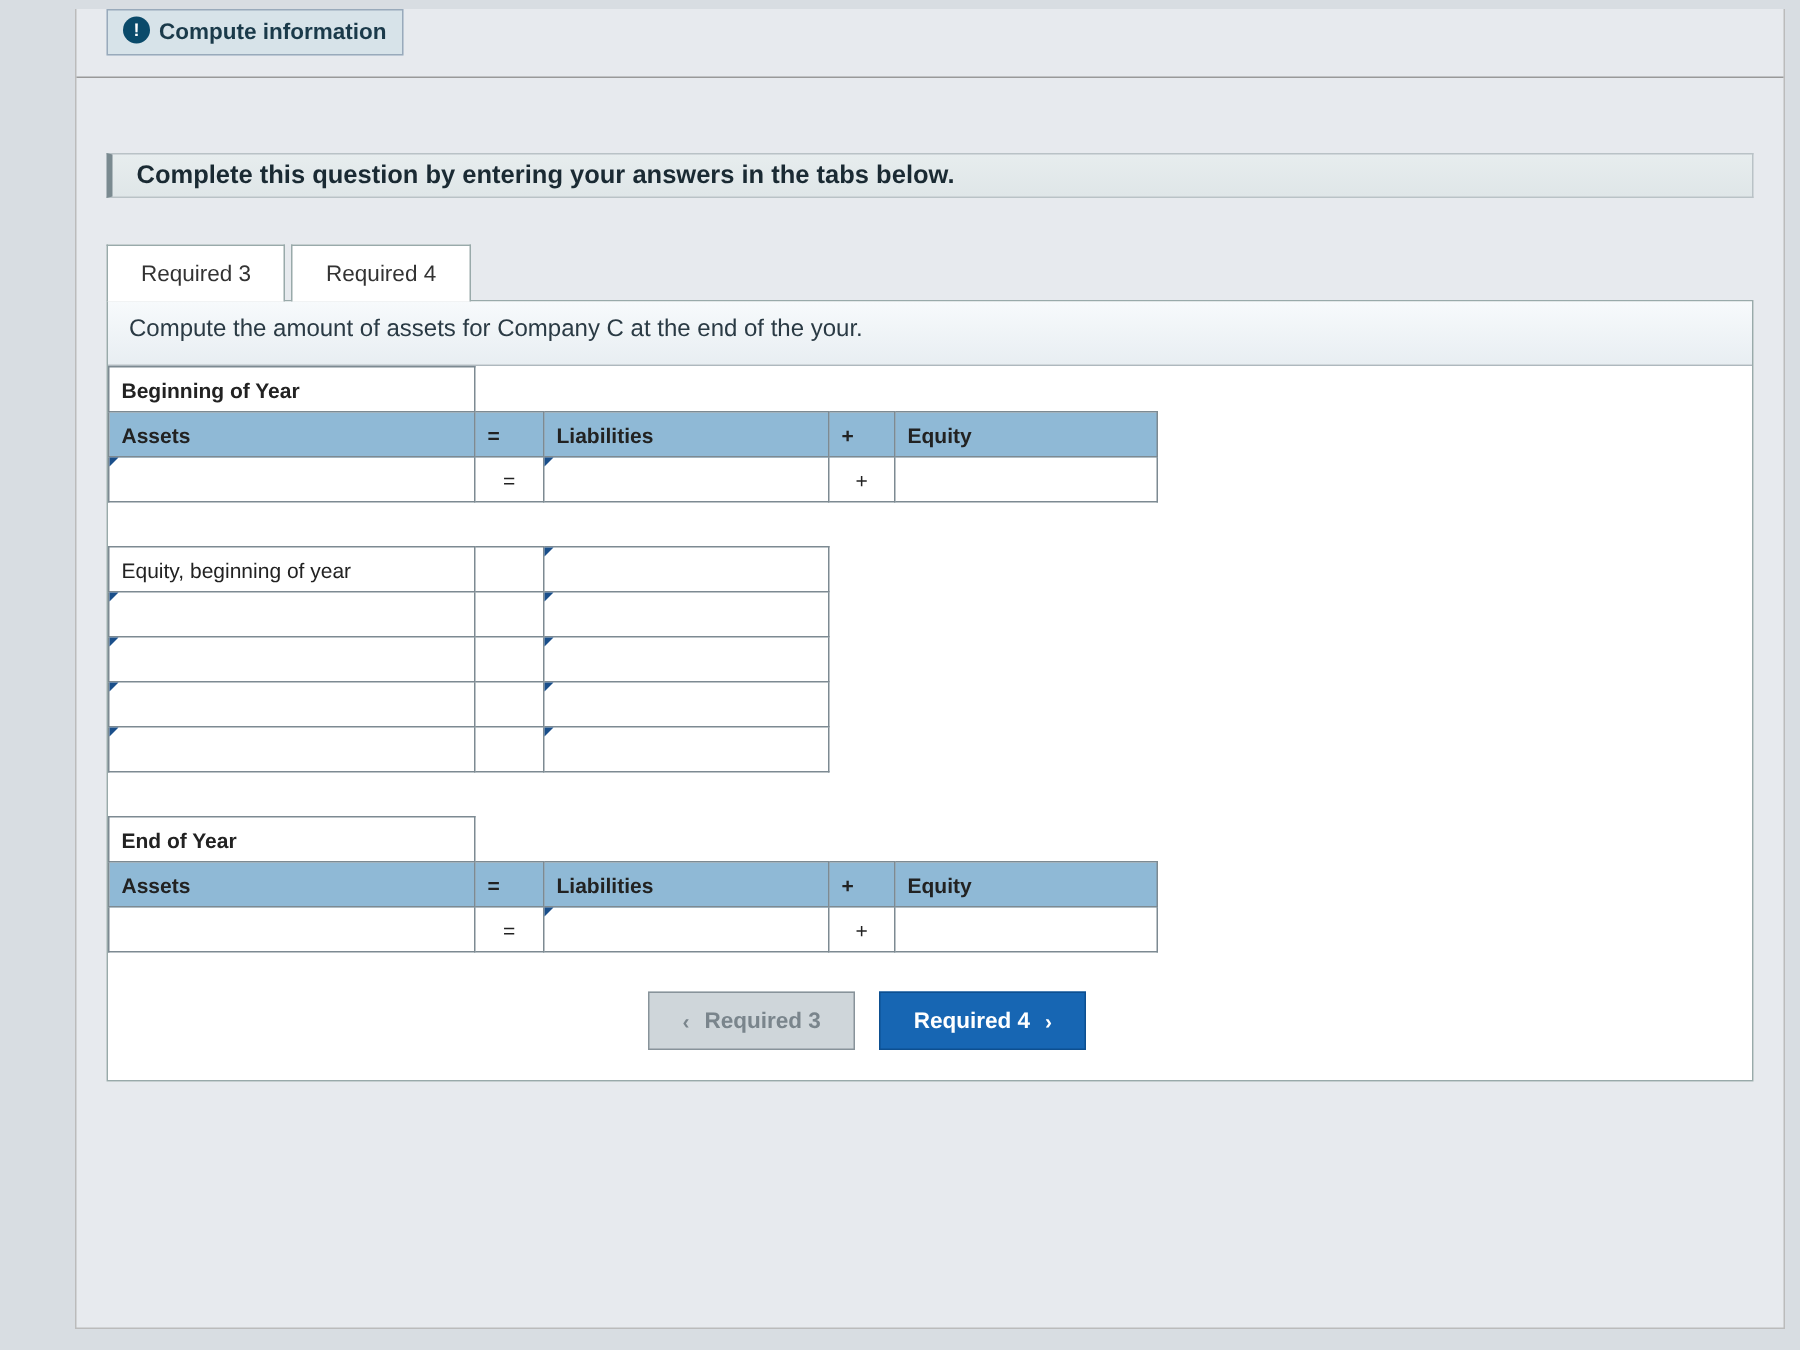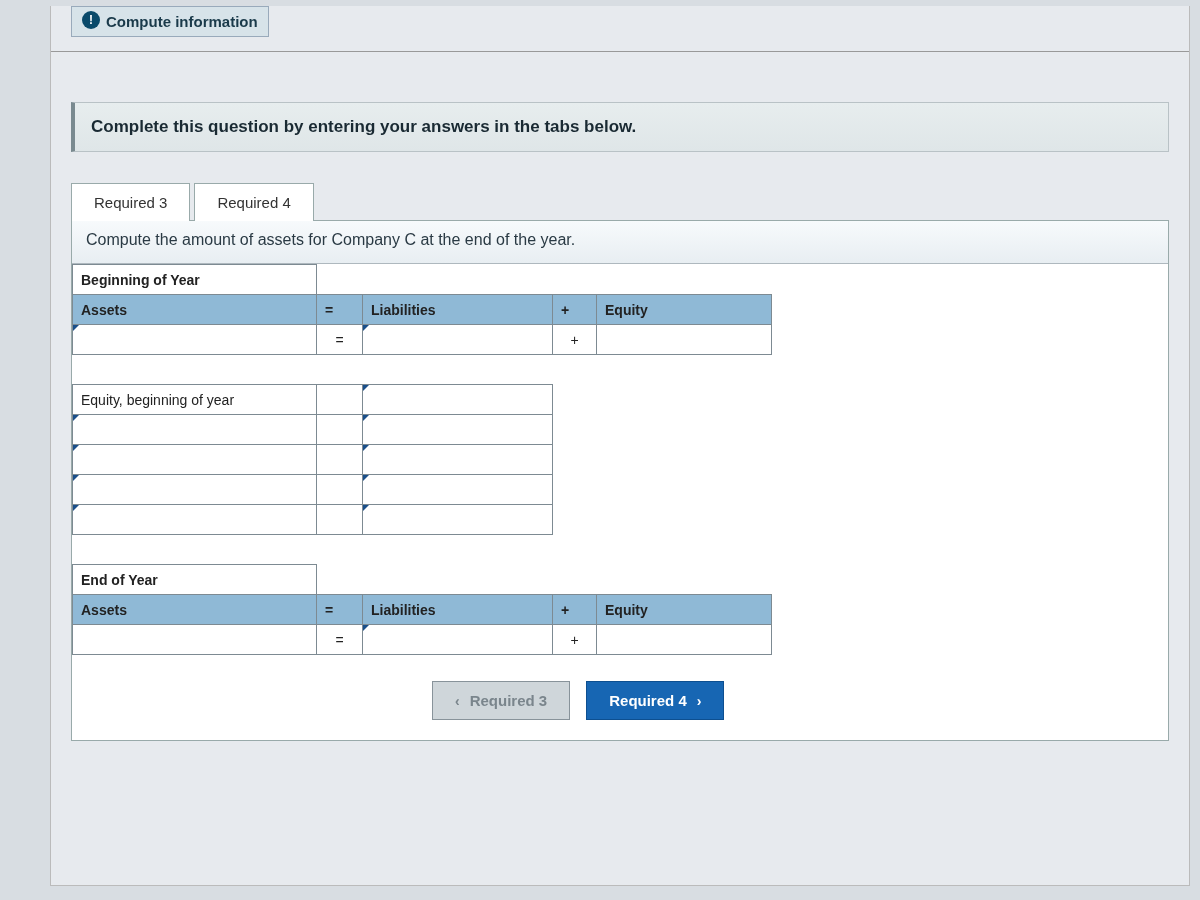--- a/index.html
+++ b/index.html
@@ -38,21 +38,21 @@
     color: #fff;
     display: inline-flex; align-items: center; justify-content: center;
     font-size: 12px; font-weight: bold;
     margin-top: -4px;
   }
   .divider-line {
     height: 1px; background: #999; margin: 14px 0 0 0;
   }
   .instruction-bar {
     margin: 50px 20px 30px 20px;
-    padding: 14px 16px;
+    padding: 4px 16px;
     background: linear-gradient(#e7edee,#dfe6e8);
     border: 1px solid #b9c2c6;
     border-left: 4px solid #7a8a90;
     font-weight: bold;
     color: #1a2a33;
     font-size: 17px;
   }
   .tabs-row {
     display: flex;
     margin: 0 20px;
@@ -160,21 +160,21 @@
   <div class="divider-line"></div>
 
   <div class="instruction-bar">Complete this question by entering your answers in the tabs below.</div>
 
   <div class="tabs-row">
     <div class="tab">Required 3</div>
     <div class="tab">Required 4</div>
   </div>
 
   <div class="tab-content">
-    <div class="prompt-text">Compute the amount of assets for Company C at the end of the year.</div>
+    <div class="prompt-text">Compute the amount of assets for Company C at the end of the your.</div>
 
     <table class="worksheet">
 
       <tbody>
           <tr>
         <td class="col-wide section-label">Beginning of Year</td>
         <td class="col-op" style="border:none;background:transparent"></td>
         <td class="col-med" style="border:none;background:transparent"></td>
         <td class="col-plus" style="border:none;background:transparent"></td>
         <td class="col-eq" style="border:none;background:transparent"></td>

